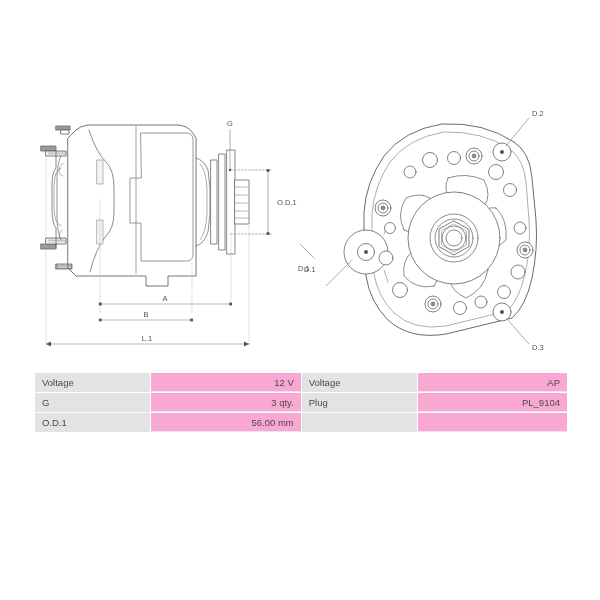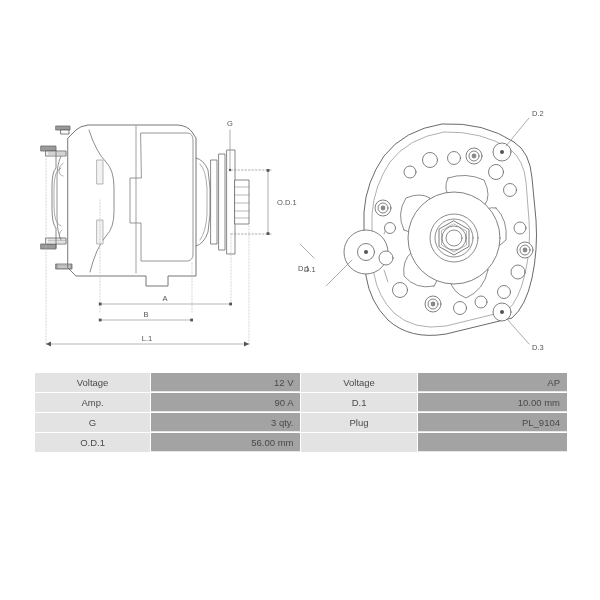--- a/index.html
+++ b/index.html
@@ -51,26 +51,26 @@
   }
   .spec-table td {
     height: 18px;
     padding: 0 7px;
     vertical-align: middle;
     white-space: nowrap;
     overflow: hidden;
   }
   td.cell-label {
     background: #e3e3e3;
-    text-align: center;
+    text-align: left;
     color: #4a4a4a;
     width: 112px;
   }
   td.cell-value {
-    background: #a3a3a3;
+    background: #f9a8d4;
     border-bottom: 1px solid #e6e6e6;
     text-align: right;
     color: #4a4a4a;
     width: 150px;
   }
   td.cell-value.is-empty { border-bottom: 1px solid #e6e6e6; }
   td.cell-label.is-empty { background: #e3e3e3; }
 </style>
 </head>
 <body>
@@ -335,26 +335,20 @@
   <table class="spec-table">
     <tbody>
 
       <tr>
         <td class="cell-label">Voltage</td>
         <td class="cell-value">12 V</td>
         <td class="cell-label">Voltage</td>
         <td class="cell-value">AP</td>
       </tr>
 
-      <tr>
-        <td class="cell-label">Amp.</td>
-        <td class="cell-value">90 A</td>
-        <td class="cell-label">D.1</td>
-        <td class="cell-value">10.00 mm</td>
-      </tr>
 
 
 
       <tr>
         <td class="cell-label">G</td>
         <td class="cell-value">3 qty.</td>
         <td class="cell-label">Plug</td>
         <td class="cell-value">PL_9104</td>
       </tr>
 

